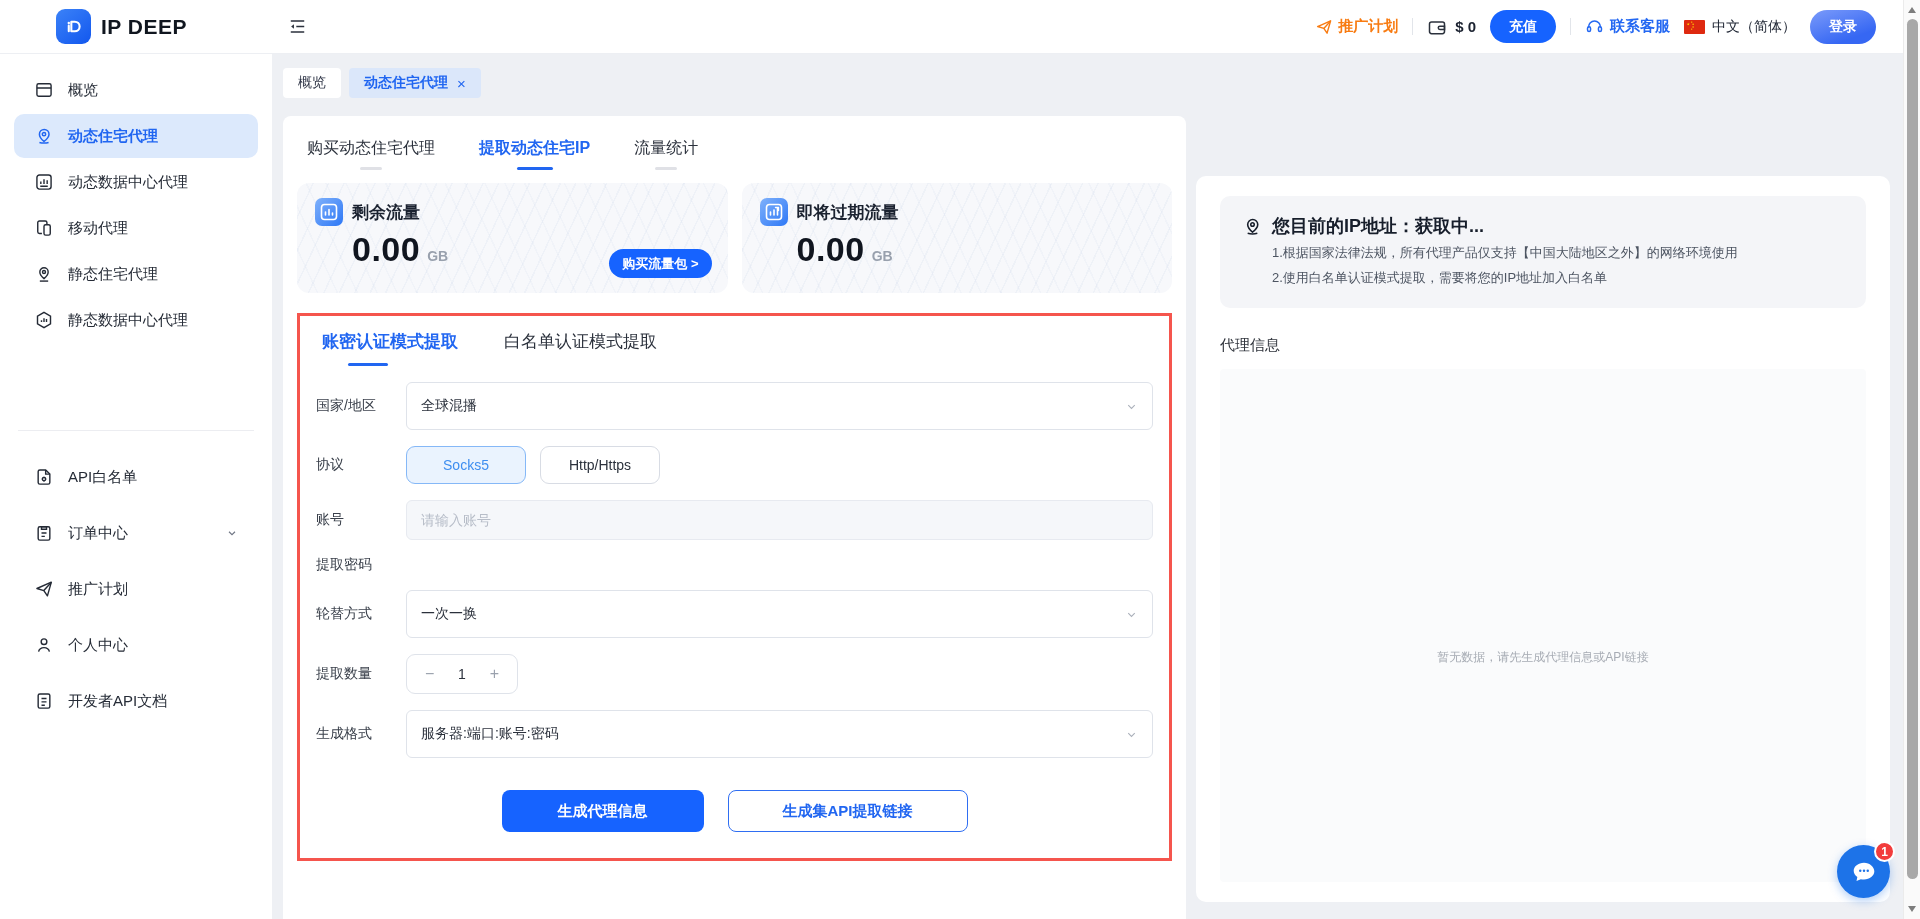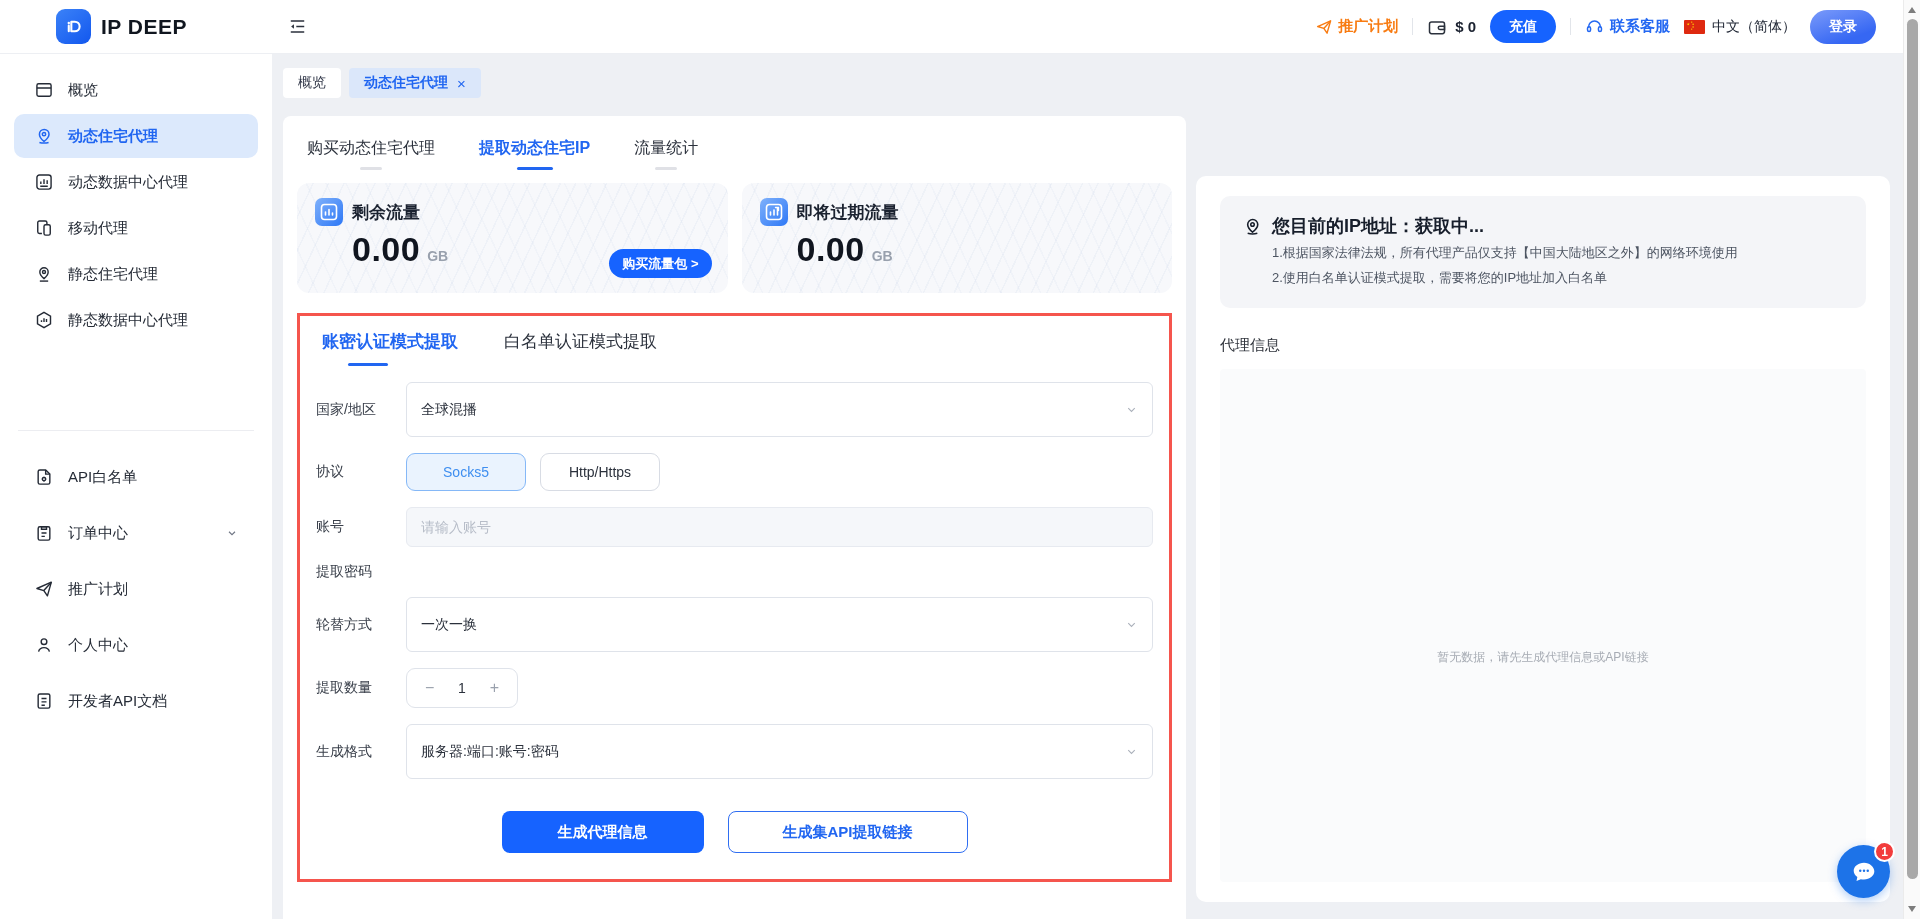--- a/index.html
+++ b/index.html
@@ -86,21 +86,21 @@
   .extract-box { margin-top:20px; border:3px solid #f5554d; background:#fff; padding:14px 16px 26px; }
   .auth-tabs { display:flex; gap:46px; padding-left:6px; }
   .auth-tab { font-size:17px; color:#2b313c; padding-bottom:13px; position:relative; cursor:pointer; white-space:nowrap; }
   .auth-tab.active { color:#2166f1; font-weight:700; }
   .auth-tab.active::after { content:""; position:absolute; left:26px; bottom:0; width:40px; height:3px;
                             border-radius:2px; background:#2166f1; }
 
   .frow { display:flex; align-items:center; margin-top:16px; }
   .flabel { width:90px; flex:none; font-size:14px; color:#3a404b; }
   .fctrl { flex:1; max-width:770px; }
-  .select { height:55px; border:1px solid #dfe3ea; border-radius:6px; background:#fff; display:flex; align-items:center;
+  .select { height:48px; border:1px solid #dfe3ea; border-radius:6px; background:#fff; display:flex; align-items:center;
             justify-content:space-between; padding:0 14px; font-size:14px; color:#2b313c; cursor:pointer; }
   .select .chev { color:#aab0ba; display:flex; }
   .tinput { height:40px; width:100%; border:1px solid #e7eaf0; border-radius:6px; background:#f5f7fa;
             padding:0 14px; font-size:14px; color:#333; font-family:inherit; outline:none; }
   .tinput::placeholder { color:#b7bdc8; }
   .proto-group { display:flex; gap:14px; }
   .proto-btn { height:38px; min-width:120px; border-radius:9px; border:1px solid #d8dce4; background:#fff;
                font-size:14px; color:#2b313c; padding:0 22px; cursor:pointer; font-family:inherit; }
   .proto-btn.active { background:#eaf3fe; border-color:#85b8f7; color:#3e8ef0; }
   .pw-wrap { display:flex; align-items:center; gap:13px; }

